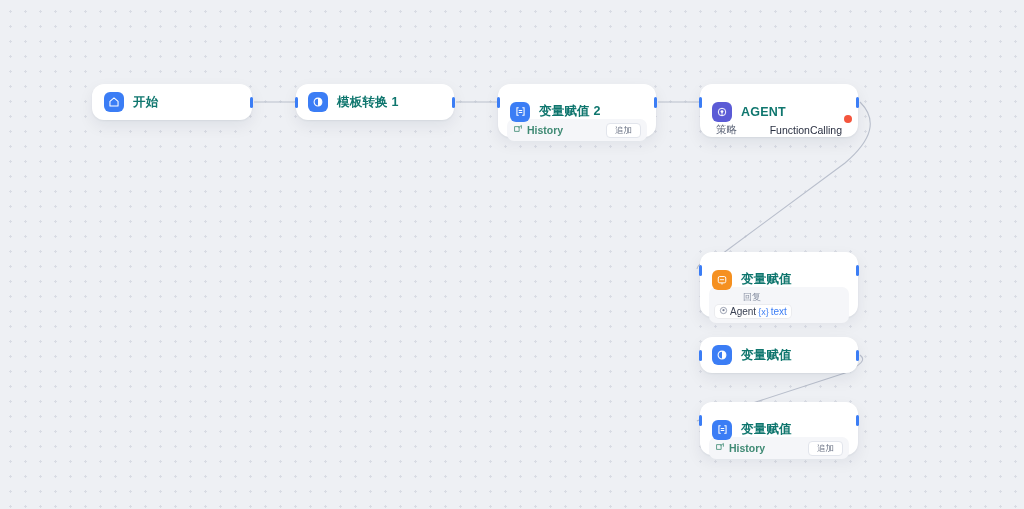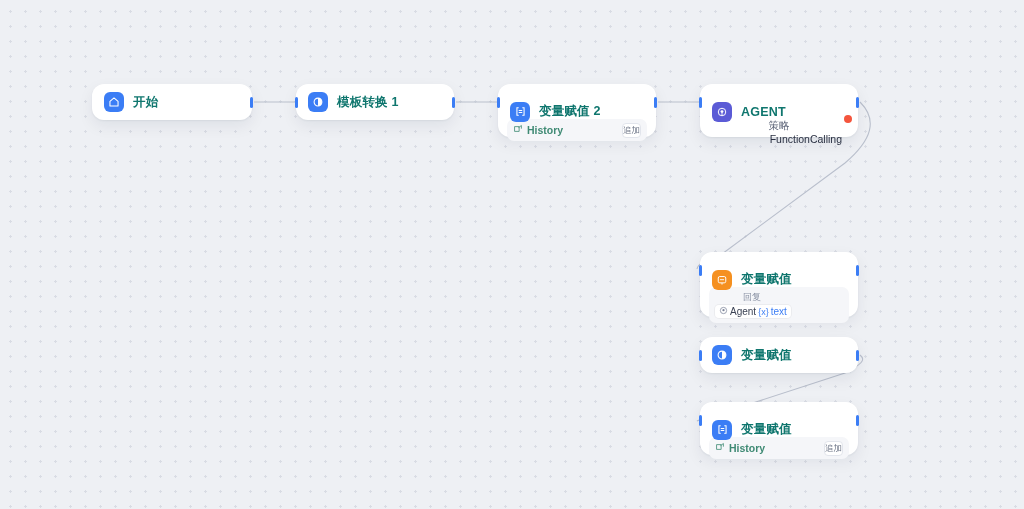--- a/index.html
+++ b/index.html
@@ -55,29 +55,28 @@
     display:flex;align-items:center;gap:4px;
     font-size:10.5px;color:#3f8a74;font-weight:bold;
     white-space:nowrap;
   }
   .field .fr{margin-left:auto;}
   .chip{
     background:#ffffff;
     border:1px solid #e2e5ec;
     border-radius:4px;
     font-size:8.5px;color:#6b7385;
-    padding:1px 0;line-height:11px;
+    padding:1px 8px;line-height:11px;
     white-space:nowrap;
   }
   .kv{
     display:flex;align-items:center;
     height:22px;padding:0 4px;
     font-size:10.5px;color:#5a6276;
     box-sizing:border-box;
-    flex-direction:column;
   }
   .kv .vv{margin-left:auto;color:#2a3042;padding-left:32px;}
 
   .rblock{
     background:#f5f6f9;border-radius:7px;
     padding:4px 6px 5px 6px;
   }
   .rblock .rlab{font-size:9px;color:#8b93a5;line-height:12px;padding-left:28px;}
   .varrow{display:flex;align-items:center;margin-top:2px;}
   .vtag{

